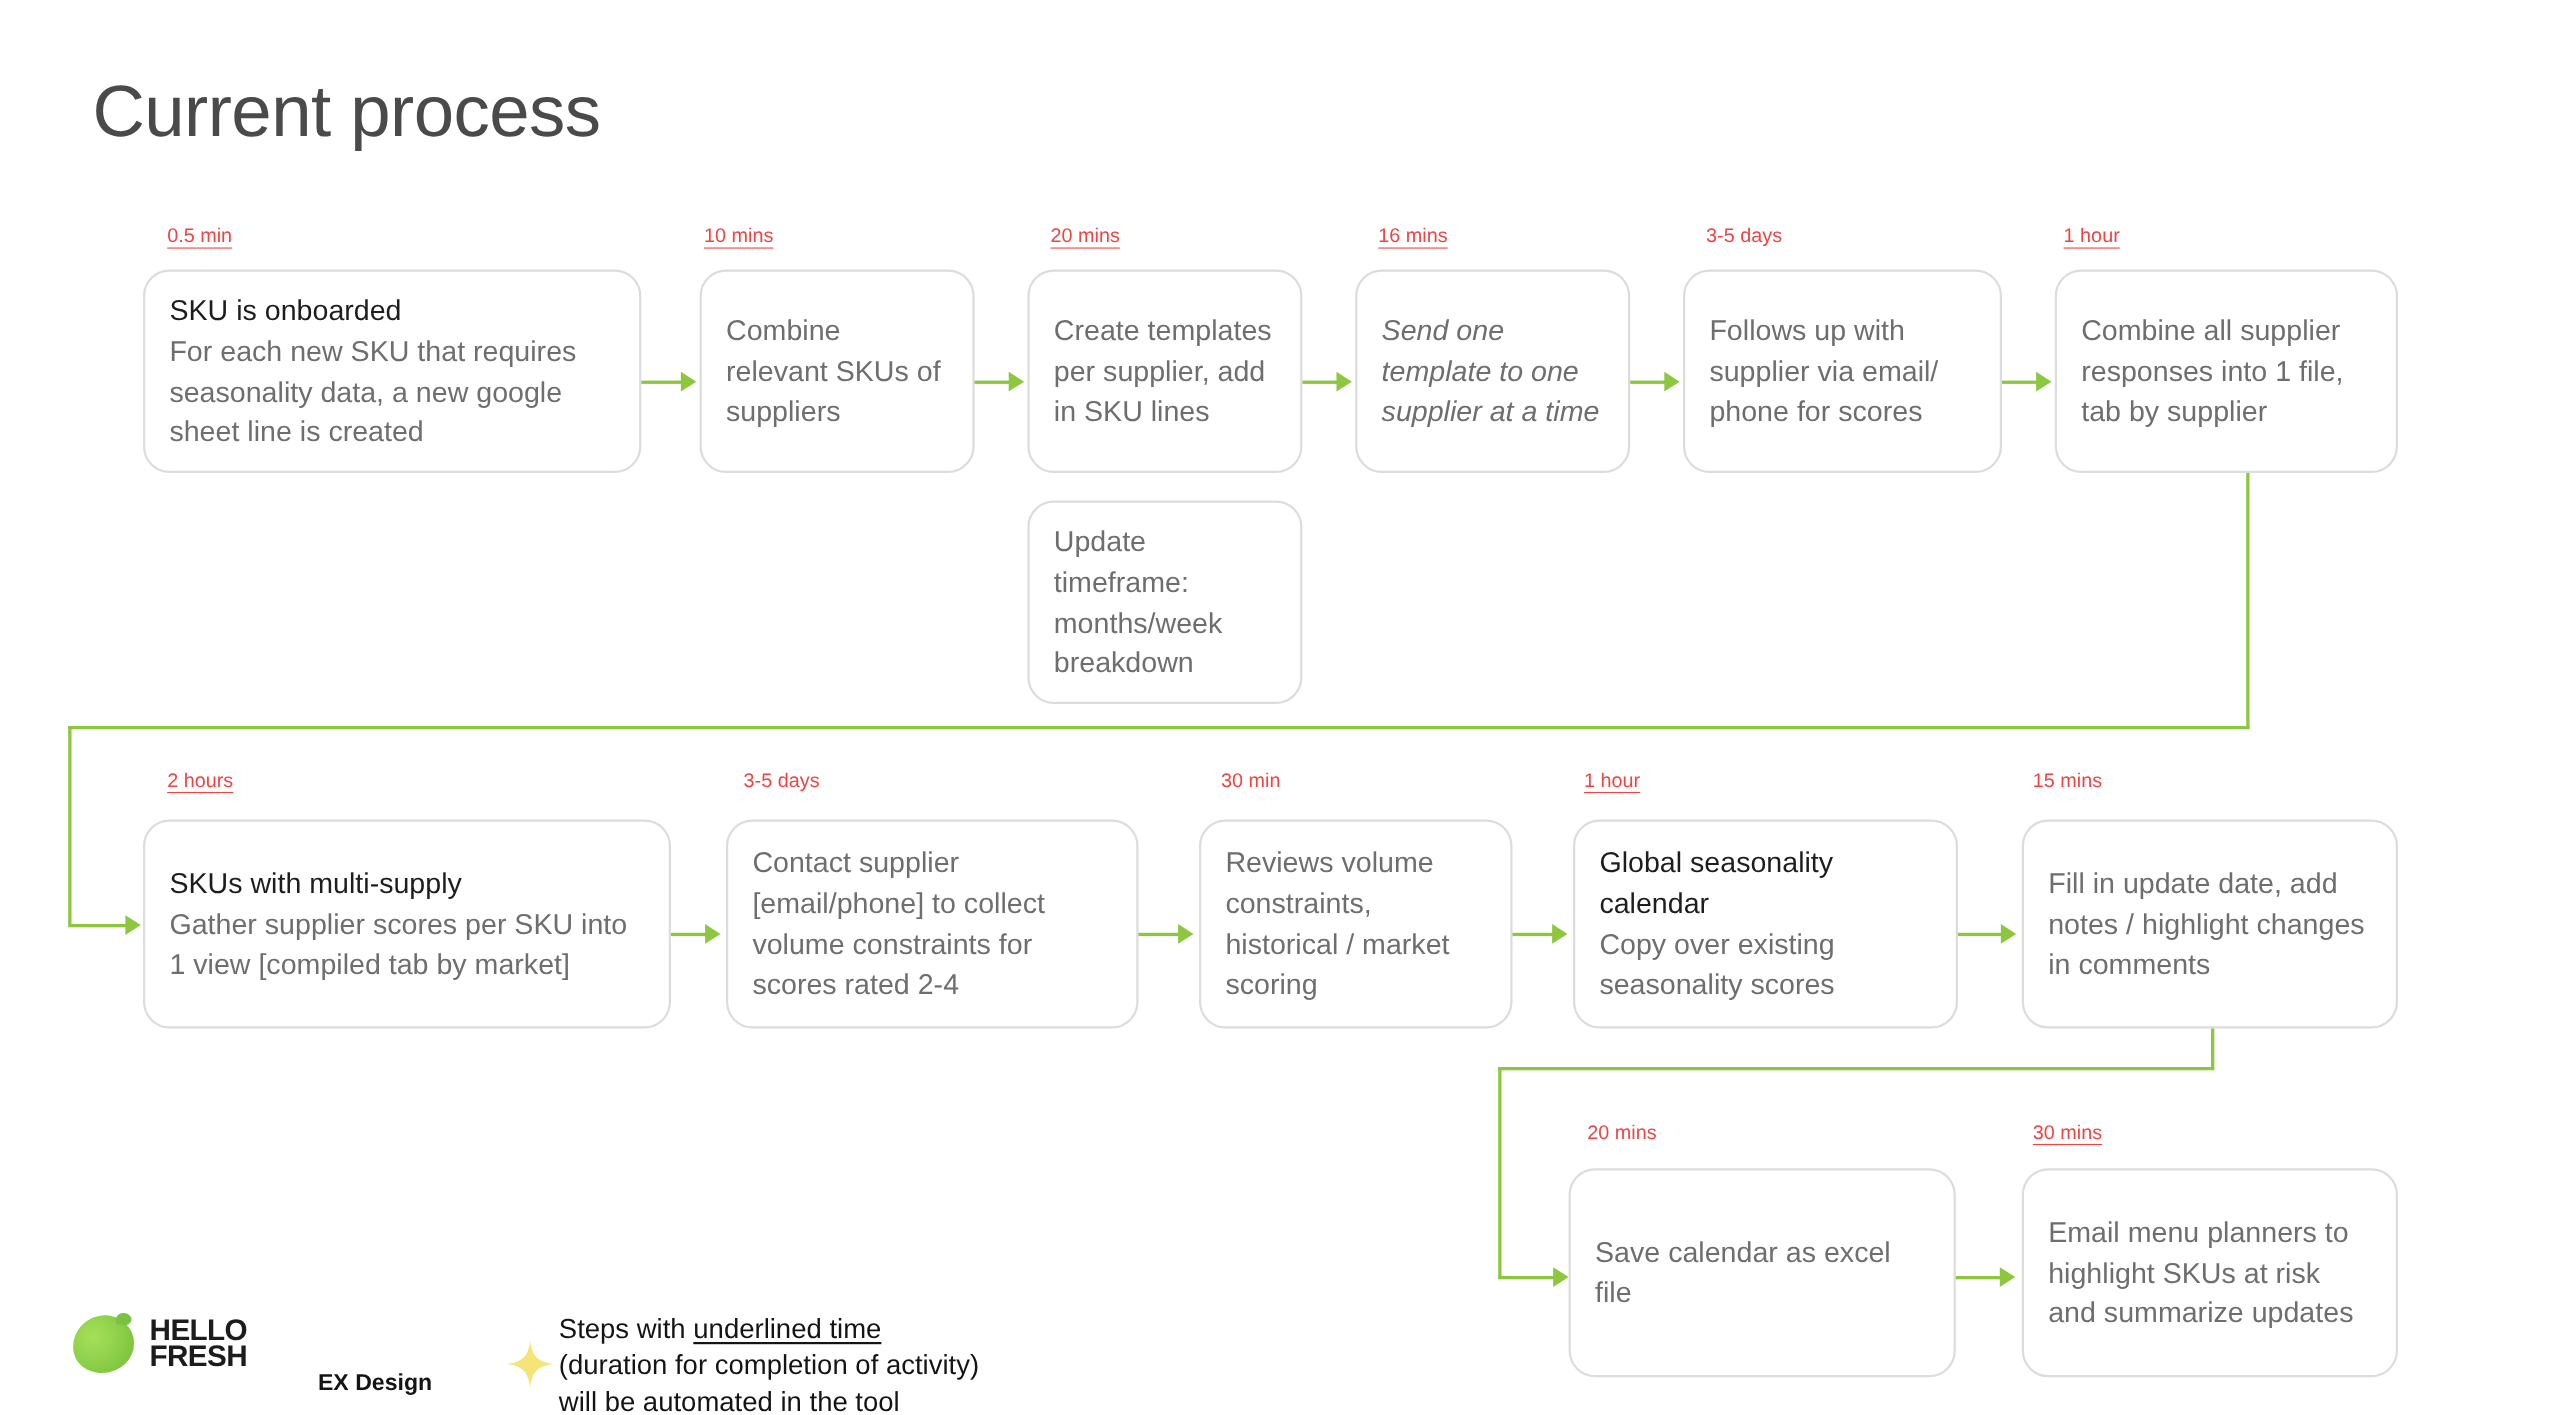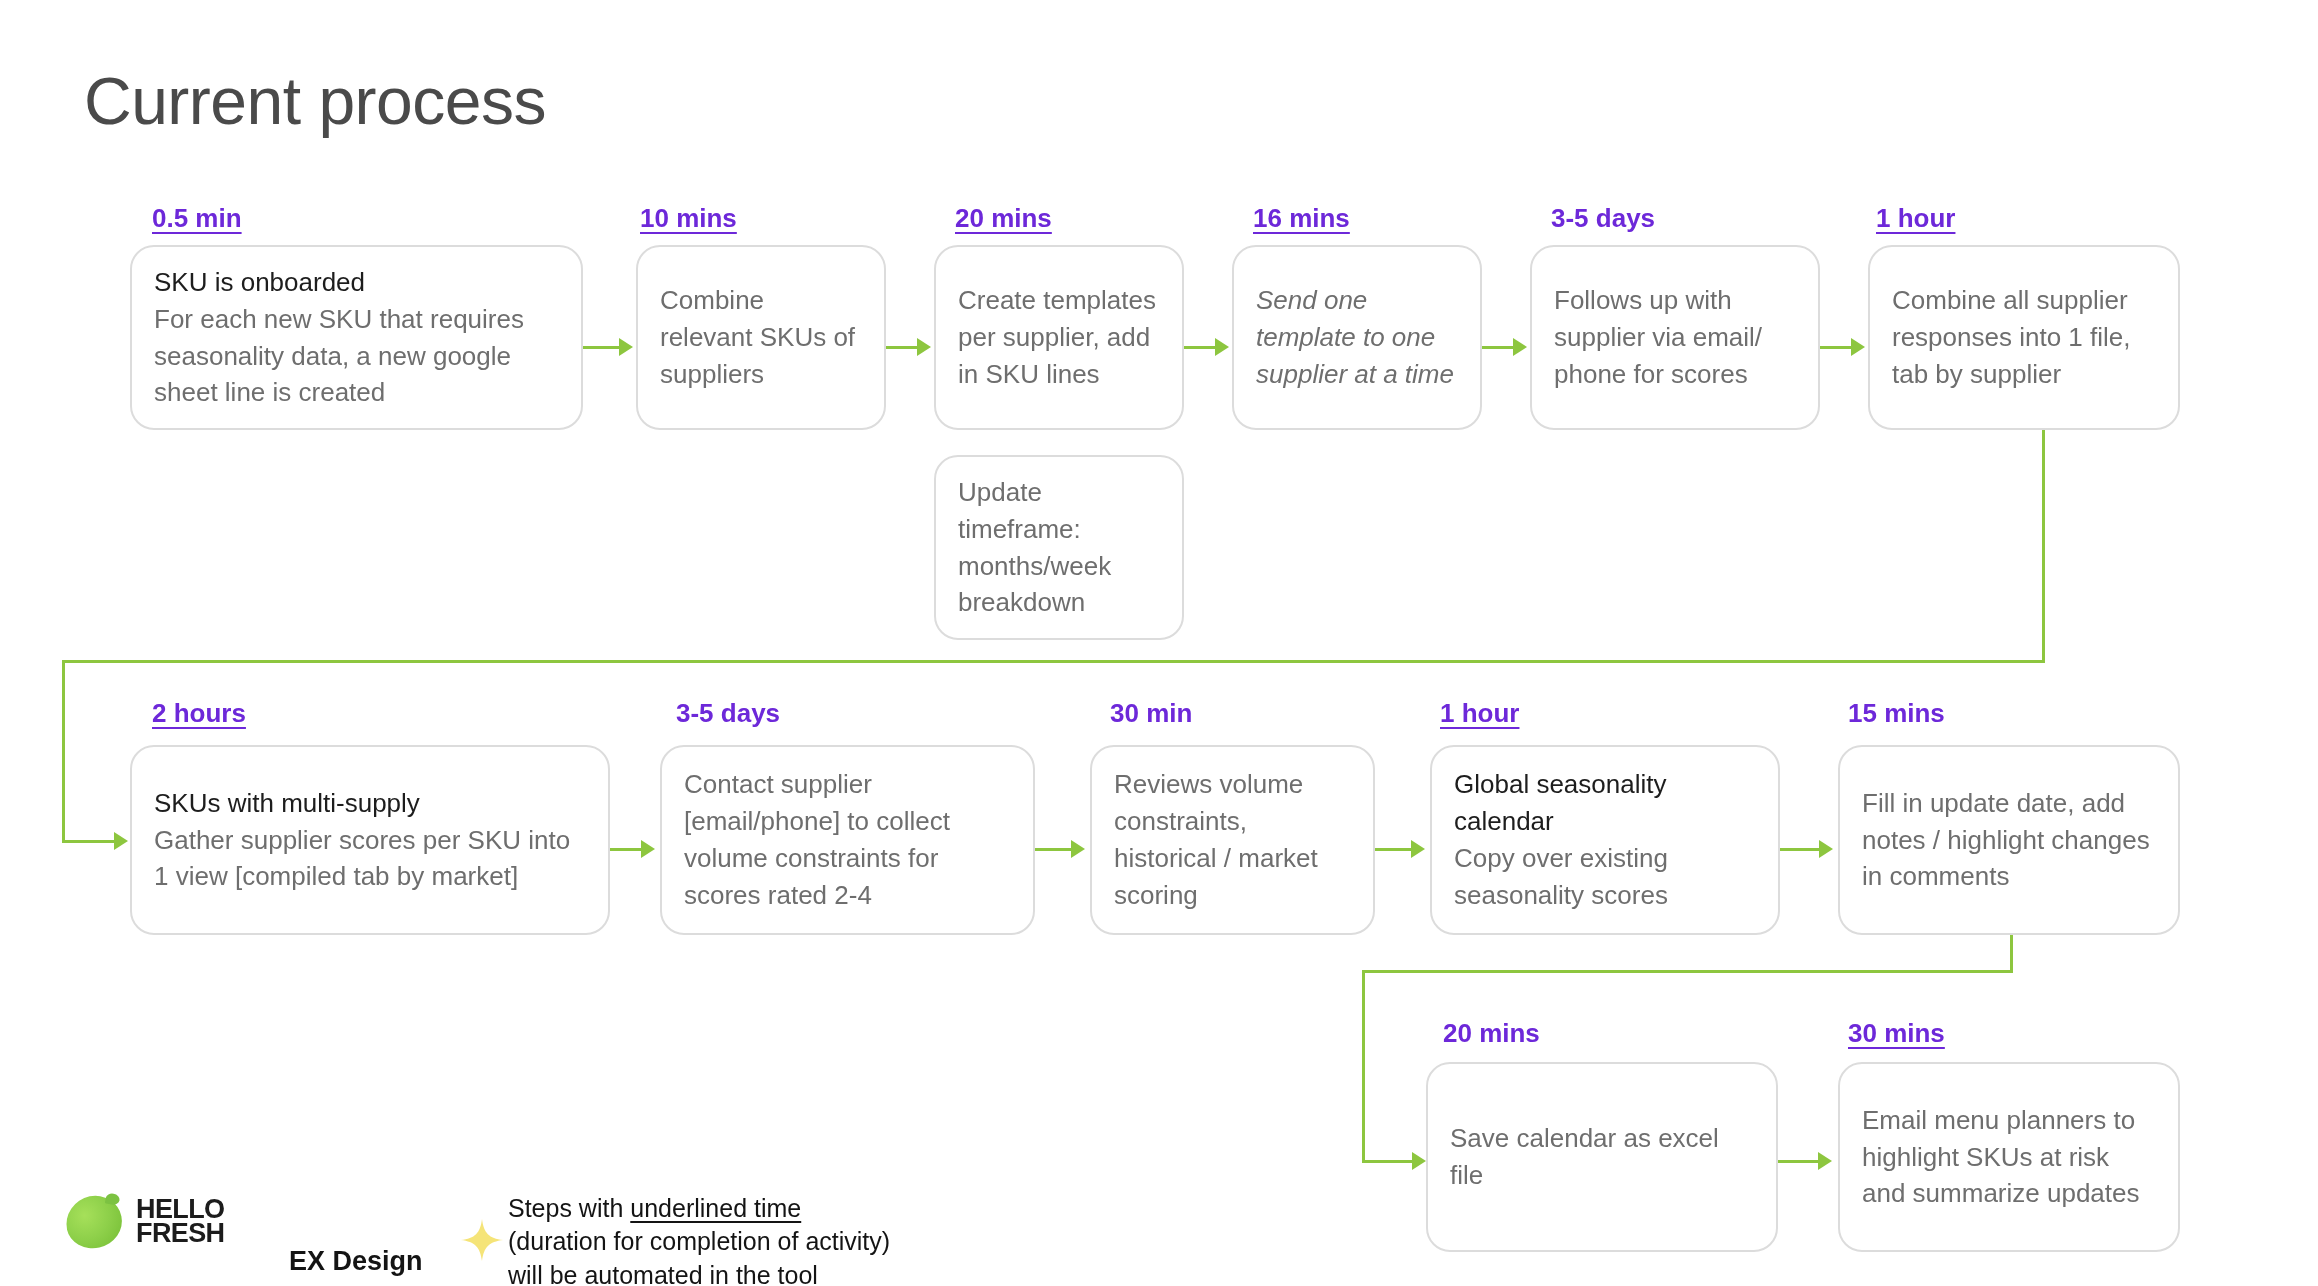--- a/index.html
+++ b/index.html
@@ -18,23 +18,23 @@
     font-size: 66px;
     font-weight: 400;
     color: #4a4a4a;
     letter-spacing: -0.5px;
     line-height: 1;
   }
 
   
   .time-label {
     position: absolute;
-    font-size: 26px;
-    color: #6d28d9;
-    font-weight: 700;
+    font-size: 18px;
+    color: #ef4444;
+    font-weight: 400;
     white-space: nowrap;
     line-height: 1;
   }
   .time-label.underlined { text-decoration: underline; text-underline-offset: 5px; }
 
   
   .step-box {
     position: absolute;
     border: 2px solid #dcdcdc;
     border-radius: 24px;
@@ -91,21 +91,21 @@
     border-radius: 50% 50% 50% 10%;
     transform: rotate(22deg);
   }
   .logo-text {
     font-size: 27px; font-weight: 700; line-height: 0.88;
     color: #1c1c1c; letter-spacing: -0.6px;
   }
   .brand-sub {
     position: absolute;
     left: 289px; top: 1246px;
-    font-size: 27px; font-weight: 700; color: #141414;
+    font-size: 21px; font-weight: 700; color: #141414;
     white-space: nowrap;
   }
   .sparkle {
     position: absolute;
     left: 460px; top: 1218px;
     width: 44px; height: 44px;
     color: #f5e478;
   }
   .legend {
     position: absolute;

